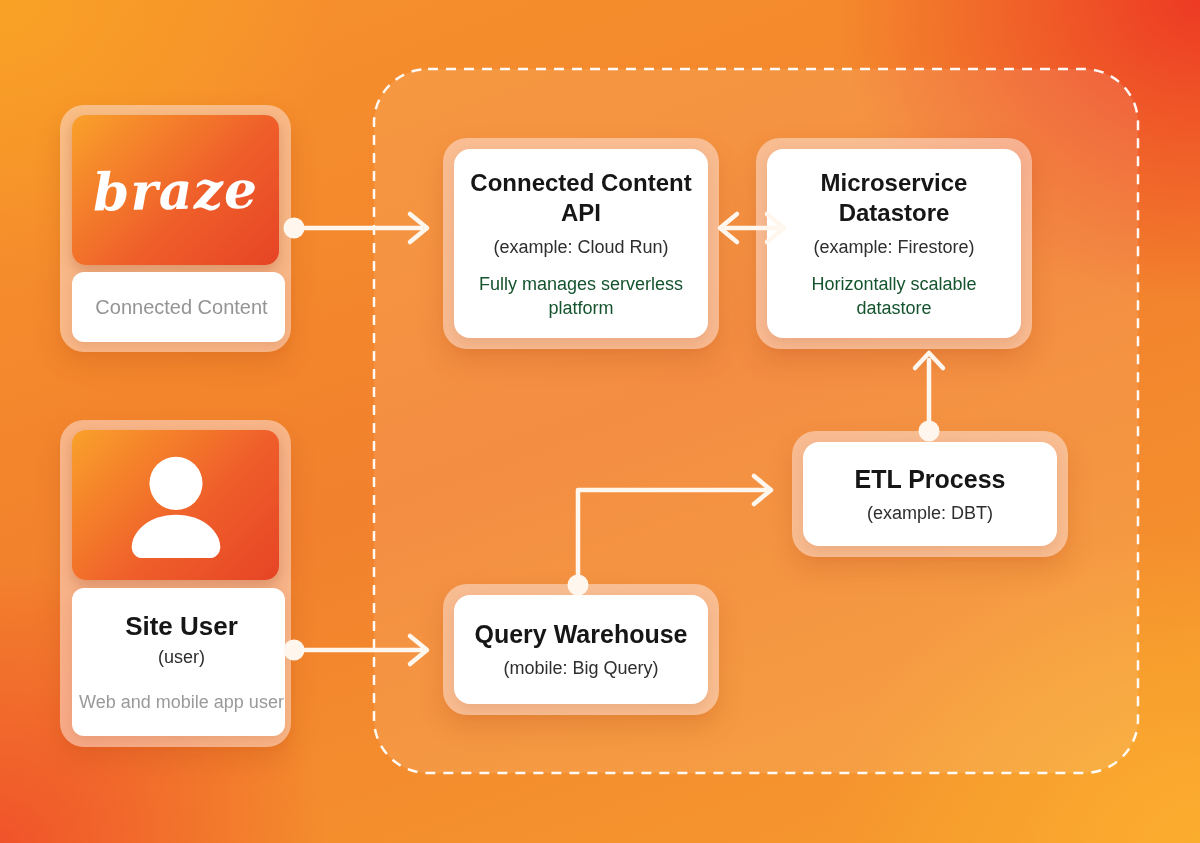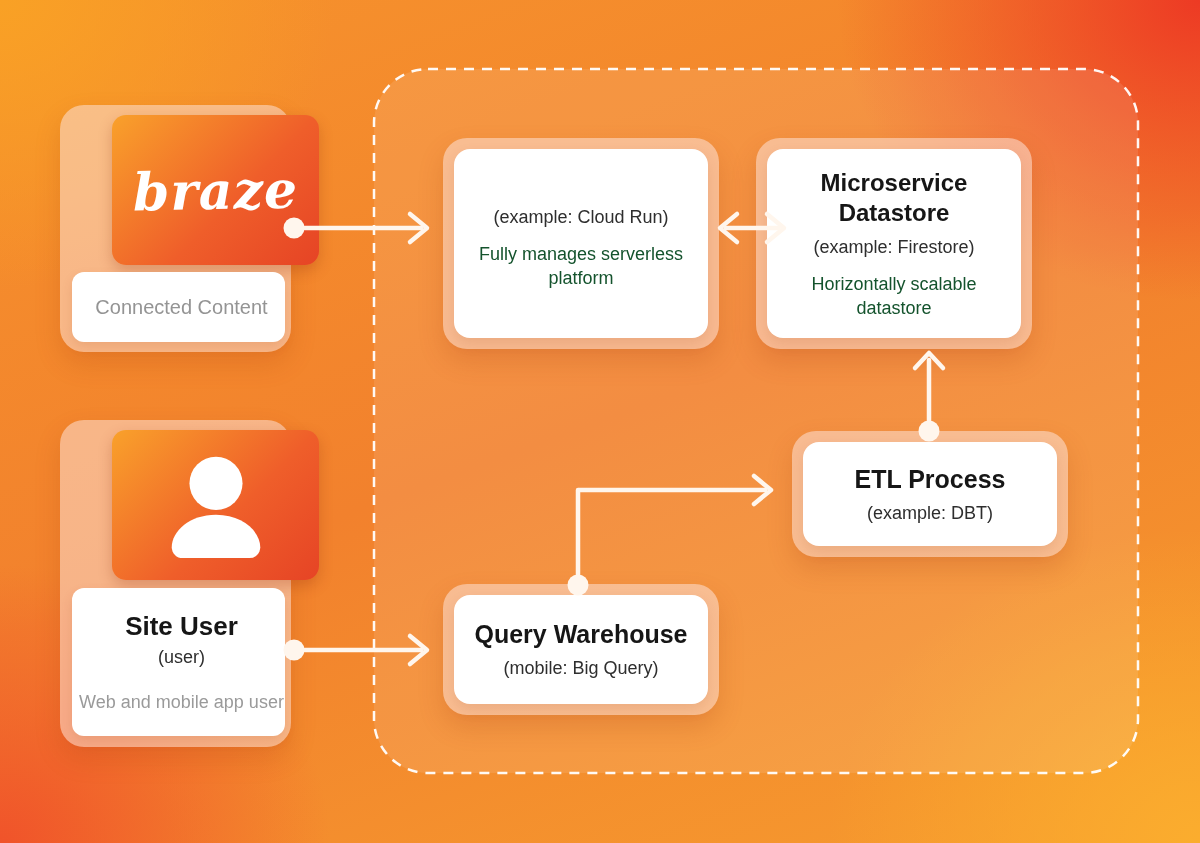--- a/index.html
+++ b/index.html
@@ -25,21 +25,21 @@
     position:absolute;z-index:2;border-radius:24px;
     background:rgba(252,222,212,0.55);
     box-shadow:0 12px 26px rgba(160,50,10,0.18);
   }
   
   .brand-card{
     position:absolute;left:12px;top:10px;width:207px;height:150px;
     border-radius:14px;
     background:linear-gradient(135deg,#F9A12B 0%,#EF5E2A 58%,#E64425 100%);
     box-shadow:0 6px 14px rgba(140,40,10,0.25);
-    display:flex;align-items:center;justify-content:center;margin-left:40px;
+    display:flex;align-items:center;justify-content:center;
   }
   .braze-logo{
     color:#FFFFFF;font-family:"DejaVu Serif",serif;
     font-style:italic;font-weight:bold;font-size:52px;
     letter-spacing:1px;transform:rotate(-1deg);
   }
   .label-card{
     position:absolute;left:12px;width:207px;background:#FFFFFF;border-radius:12px;
     box-shadow:0 5px 12px rgba(150,50,10,0.12);
     display:flex;flex-direction:column;align-items:center;justify-content:center;
@@ -105,20 +105,21 @@
     </div>
     <div class="label-card" id="user-label">
       <span class="card-title">Site User</span>
       <span class="card-example">(user)</span>
       <span class="card-desc">Web and mobile app user</span>
     </div>
   </div>
 
   <div class="group" id="node-api">
     <div class="node-card">
+      <span class="node-title">Connected Content API</span>
       <span class="node-example">(example: Cloud Run)</span>
       <span class="node-desc">Fully manages serverless platform</span>
     </div>
   </div>
 
   <div class="group" id="node-datastore">
     <div class="node-card">
       <span class="node-title">Microservice Datastore</span>
       <span class="node-example">(example: Firestore)</span>
       <span class="node-desc">Horizontally scalable datastore</span>

